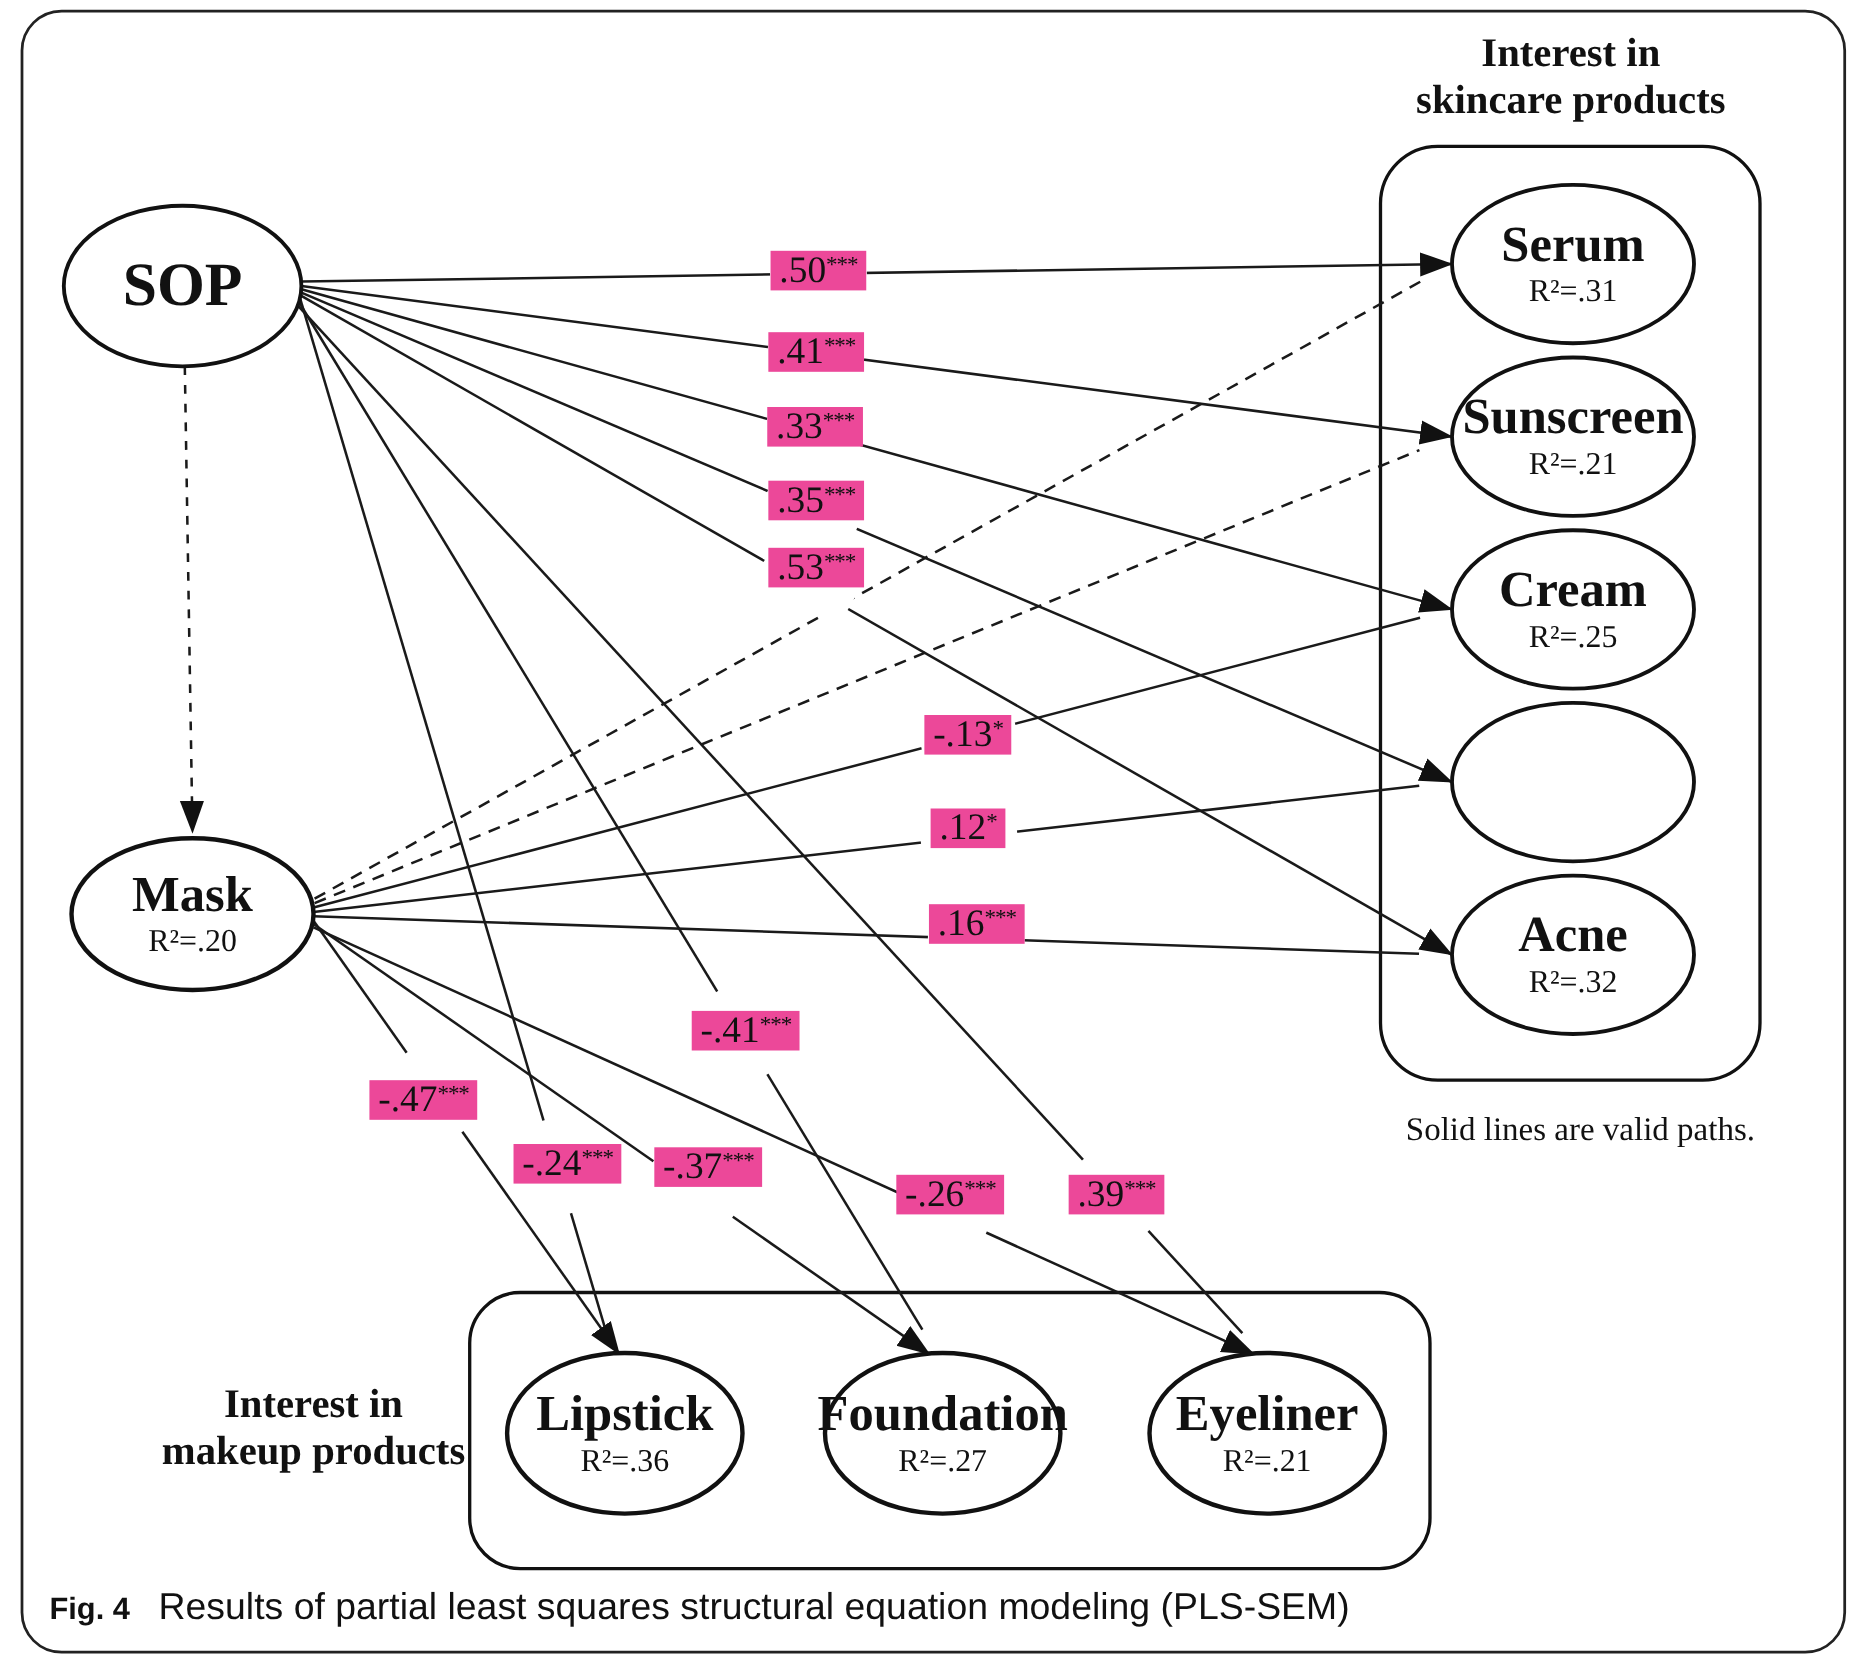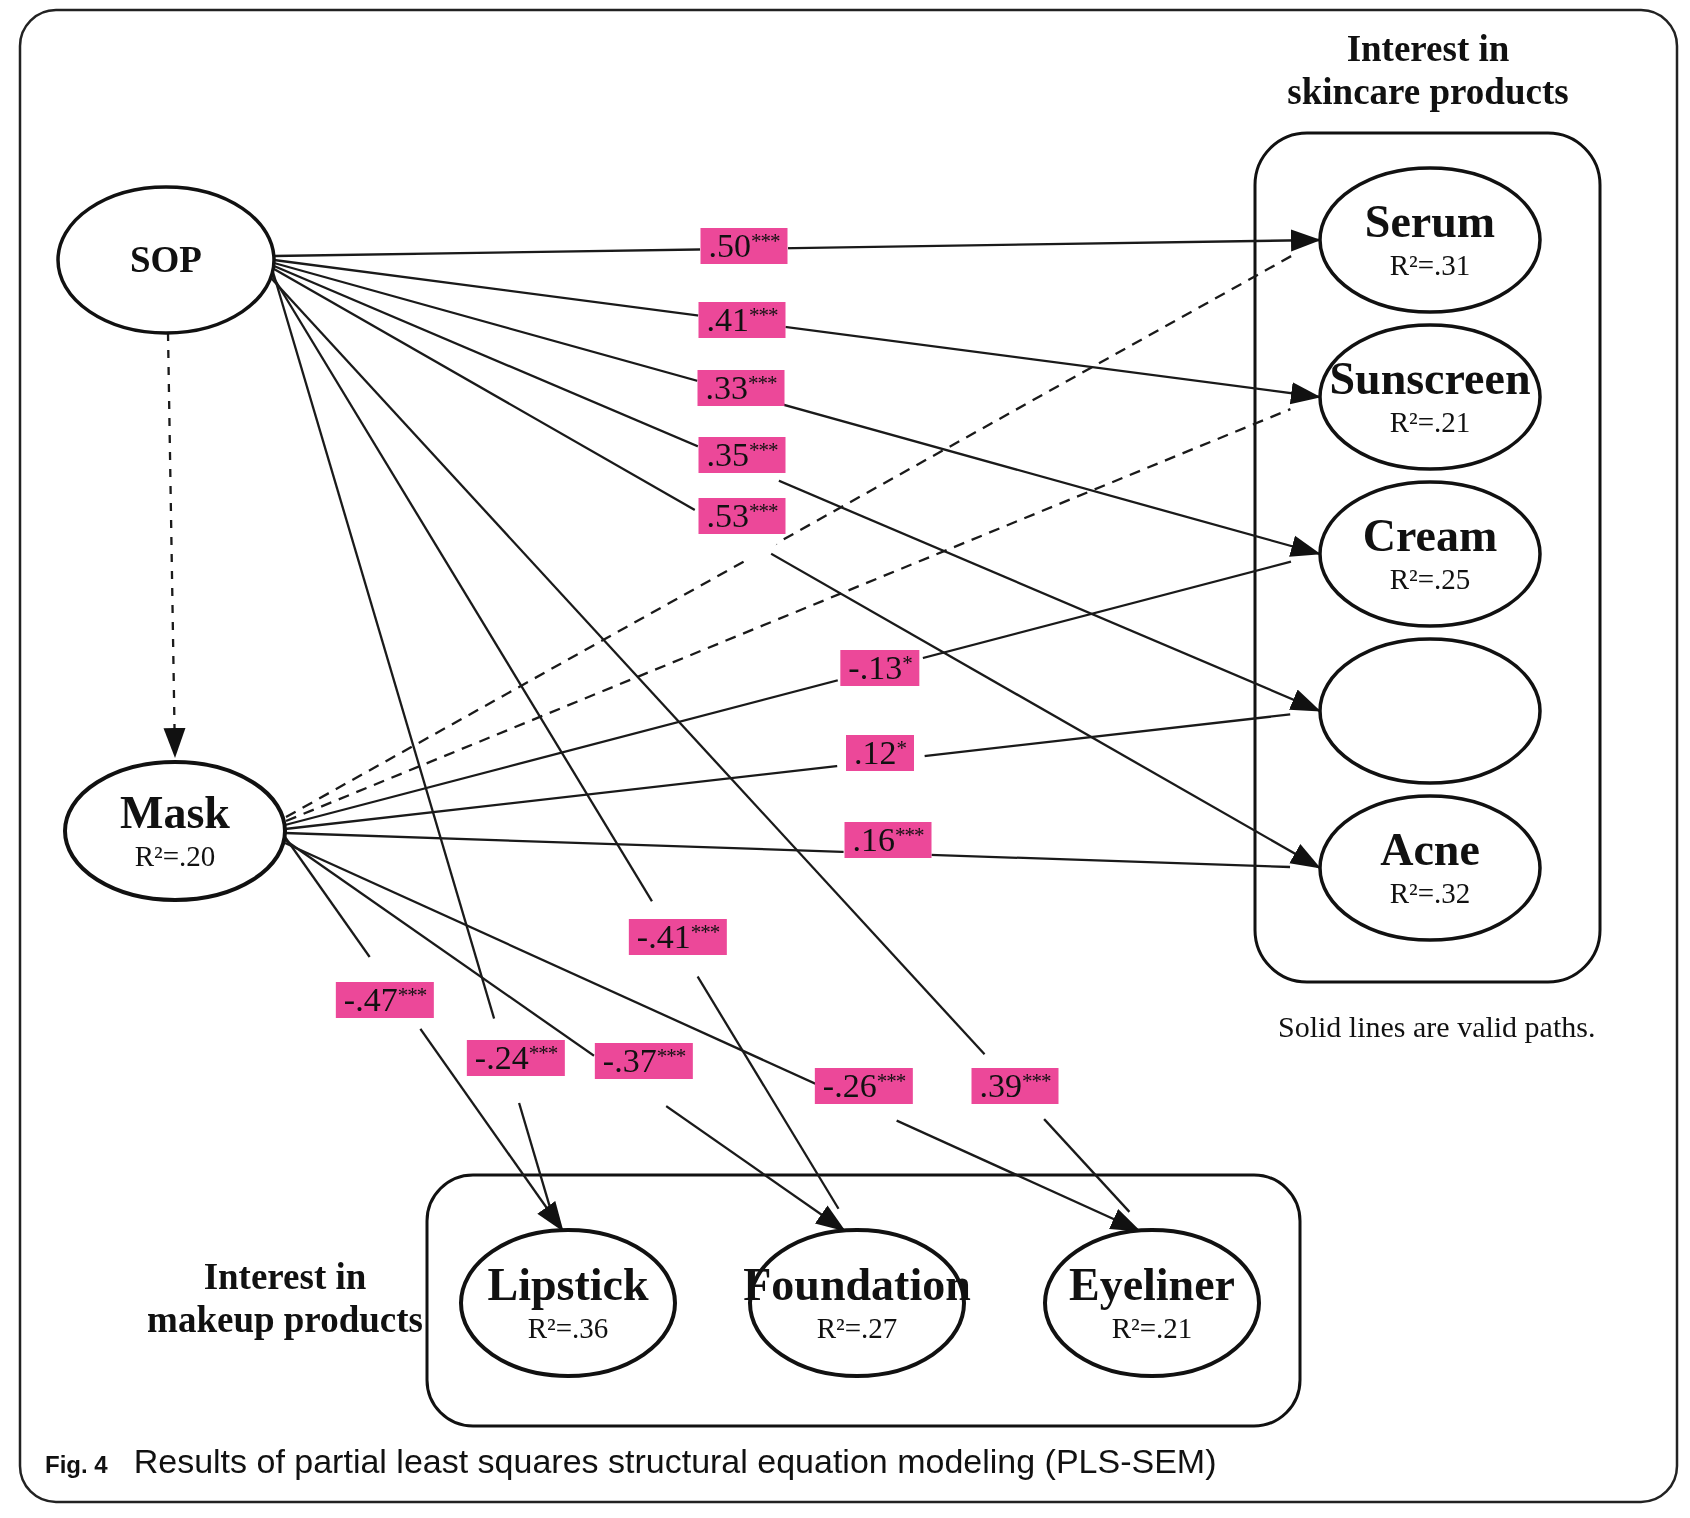--- a/index.html
+++ b/index.html
@@ -4,36 +4,36 @@
 <style>
   html,body{margin:0;padding:0;background:#fff;}
   #stage{
     position:relative;width:1690px;height:1518px;background:#fff;overflow:hidden;
     font-family:"Liberation Serif","DejaVu Serif",serif;color:#111;
   }
   #wires{position:absolute;left:0;top:0;}
   .node{position:absolute;transform:translate(-50%,-50%);text-align:center;white-space:nowrap;}
   .node .nlabel{font-weight:700;font-size:46px;line-height:1.05;}
   .node .nr2{font-size:29px;line-height:1.1;margin-top:4px;}
-  .node.big .nlabel{font-size:37px;}
+  .node.big .nlabel{font-size:56px;}
   .plabel{
     position:absolute;transform:translate(-50%,-50%);background:#ec4899;
     padding:1px 8px;font-size:34px;line-height:1;white-space:nowrap;
   }
   .plabel sup{font-size:21px;line-height:0;vertical-align:9px;letter-spacing:-1px;}
   .group-title{
     position:absolute;transform:translateX(-50%);text-align:center;
     font-weight:700;font-size:37px;line-height:1.16;white-space:nowrap;
   }
   .legend{position:absolute;font-size:30px;line-height:1.24;white-space:nowrap;}
   .caption{
     position:absolute;font-family:"Liberation Sans","DejaVu Sans",sans-serif;
     font-size:34px;white-space:nowrap;color:#111;
   }
-  .caption .fig{font-weight:700;font-size:24px;margin-right:26px;}
+  .caption .fig{font-weight:700;font-size:28px;margin-right:26px;}
 </style>
 </head>
 <body>
 
 <div id="stage">
 
   <svg id="wires" width="1690" height="1518" viewBox="0 0 1690 1518">
       <defs>
         <marker id="ah" markerUnits="userSpaceOnUse" markerWidth="34" markerHeight="26" refX="29" refY="12" orient="auto">
           <path d="M0,1 L30,12 L0,23 Z" fill="#111"></path>

